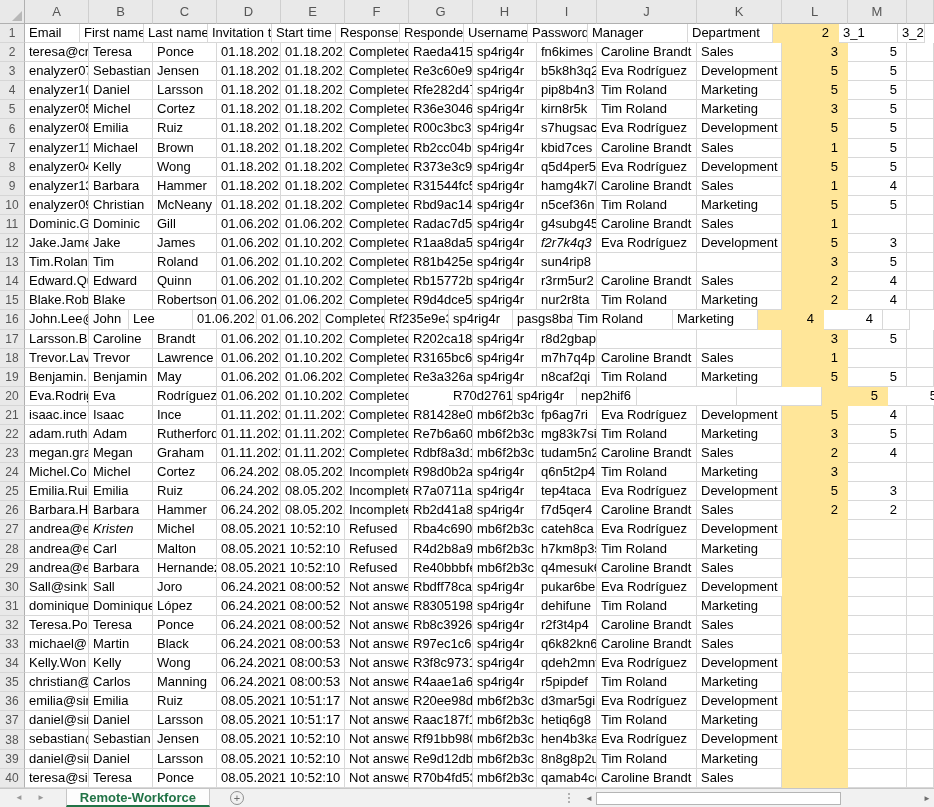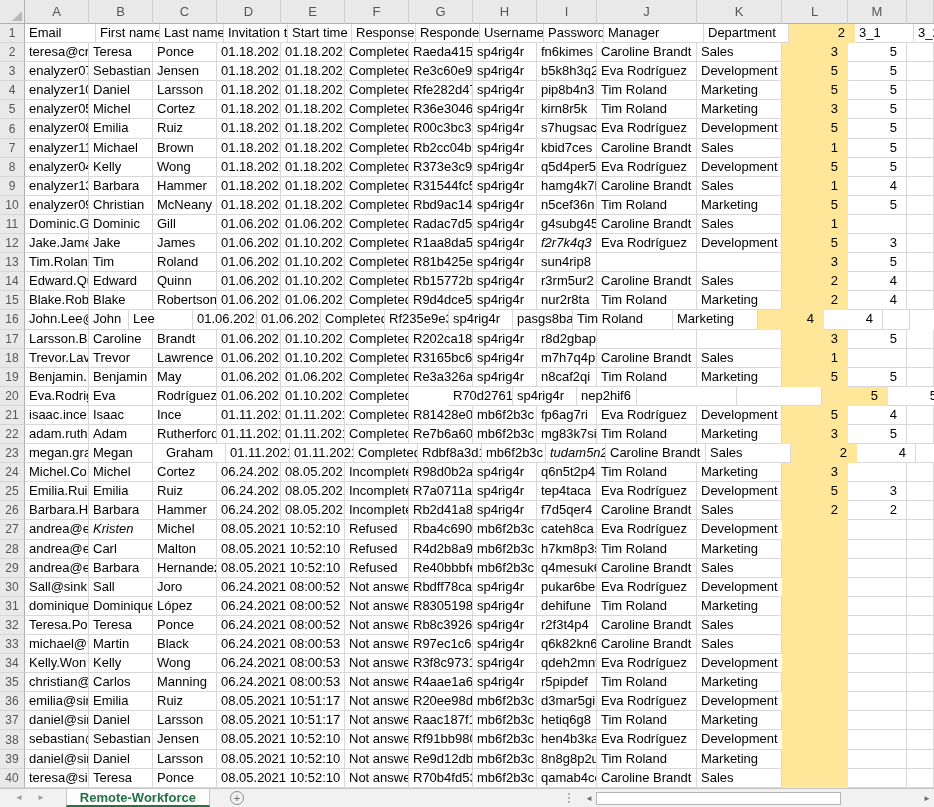--- a/index.html
+++ b/index.html
@@ -67,21 +67,21 @@
       <div class="colh" style="width: 100px;">J</div>
       <div class="colh" style="width: 85px;">K</div>
       <div class="colh" style="width: 66px;">L</div>
       <div class="colh" style="width: 59px;">M</div>
       <div class="colh" style="width: 27px;"></div>
     </div>
 
   <div class="grid">
       <div class="row">
         <div class="rowh">1</div>
-        <div class="cell" style="width: 71px;">Email</div>
+        <div class="cell" style="width: 55px;">Email</div>
         <div class="cell" style="width: 64px;">First name</div>
         <div class="cell" style="width: 64px;">Last name</div>
         <div class="cell" style="width: 64px;">Invitation time</div>
         <div class="cell" style="width: 64px;">Start time</div>
         <div class="cell" style="width: 64px;">Response status</div>
         <div class="cell" style="width: 64px;">Responder ID</div>
         <div class="cell" style="width: 64px;">Username</div>
         <div class="cell" style="width: 60px;">Password</div>
         <div class="cell" style="width: 100px;">Manager</div>
         <div class="cell" style="width: 85px;">Department</div>
@@ -443,27 +443,27 @@
         <div class="cell" style="width: 100px;">Tim Roland</div>
         <div class="cell" style="width: 85px;">Marketing</div>
         <div class="cell num hl" style="width: 66px; background: rgb(255, 230, 153);">3</div>
         <div class="cell num" style="width: 59px;">5</div>
         <div class="cell" style="width: 27px;"></div>
       </div>
       <div class="row">
         <div class="rowh">23</div>
         <div class="cell" style="width: 64px;">megan.gra</div>
         <div class="cell" style="width: 64px;">Megan</div>
-        <div class="cell" style="width: 64px; margin-left: 9px;">Graham</div>
+        <div class="cell" style="width: 64px;">Graham</div>
         <div class="cell" style="width: 64px;">01.11.2021</div>
         <div class="cell" style="width: 64px;">01.11.2021</div>
         <div class="cell" style="width: 64px;">Completed</div>
         <div class="cell" style="width: 64px;">Rdbf8a3d1</div>
         <div class="cell" style="width: 64px;">mb6f2b3c</div>
-        <div class="cell" style="width: 60px; font-style: italic;">tudam5n2</div>
+        <div class="cell" style="width: 60px;">tudam5n2</div>
         <div class="cell" style="width: 100px;">Caroline Brandt</div>
         <div class="cell" style="width: 85px;">Sales</div>
         <div class="cell num hl" style="width: 66px; background: rgb(255, 230, 153);">2</div>
         <div class="cell num" style="width: 59px;">4</div>
         <div class="cell" style="width: 27px;"></div>
       </div>
       <div class="row">
         <div class="rowh">24</div>
         <div class="cell" style="width: 64px;">Michel.Co</div>
         <div class="cell" style="width: 64px;">Michel</div>

